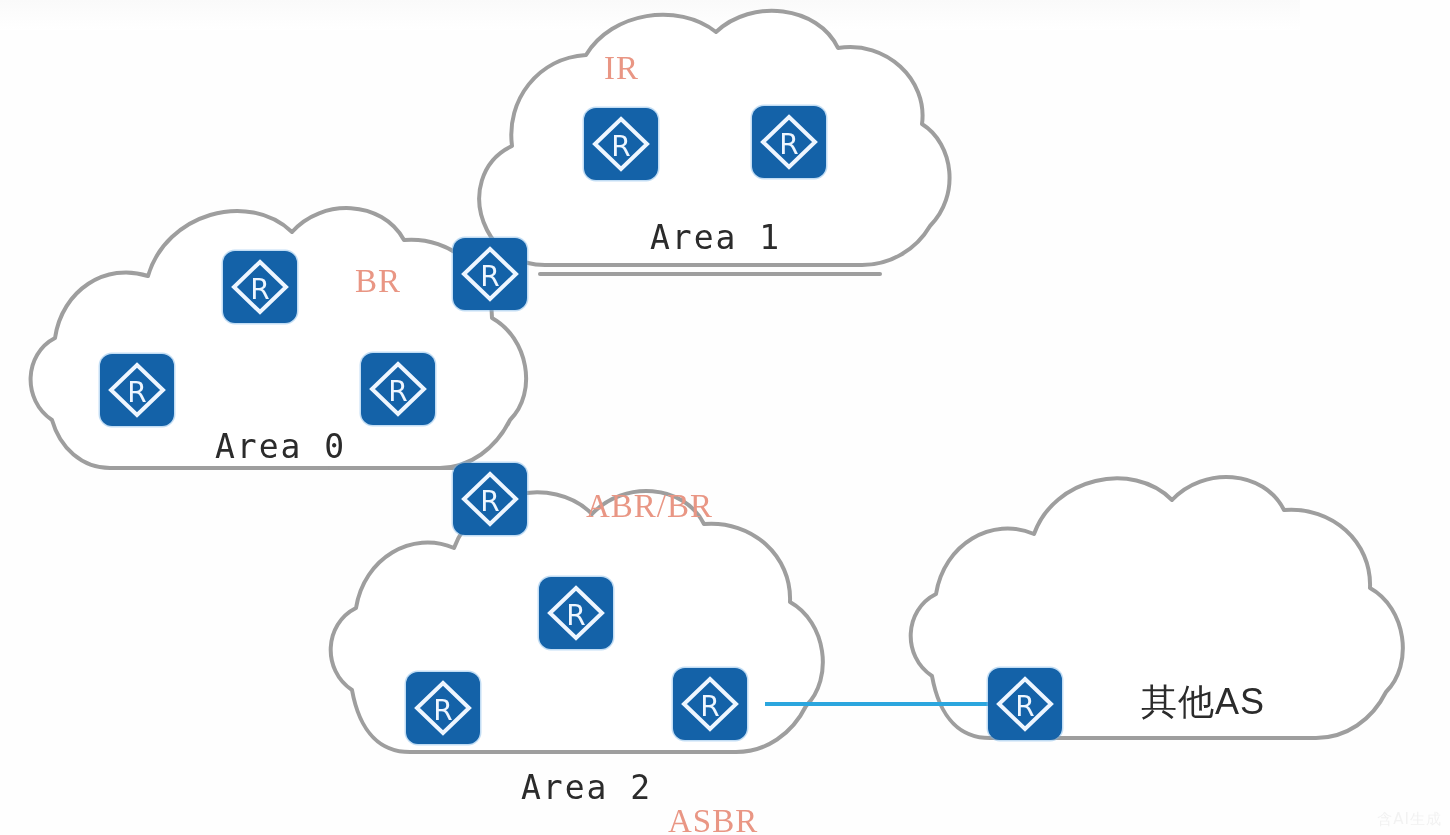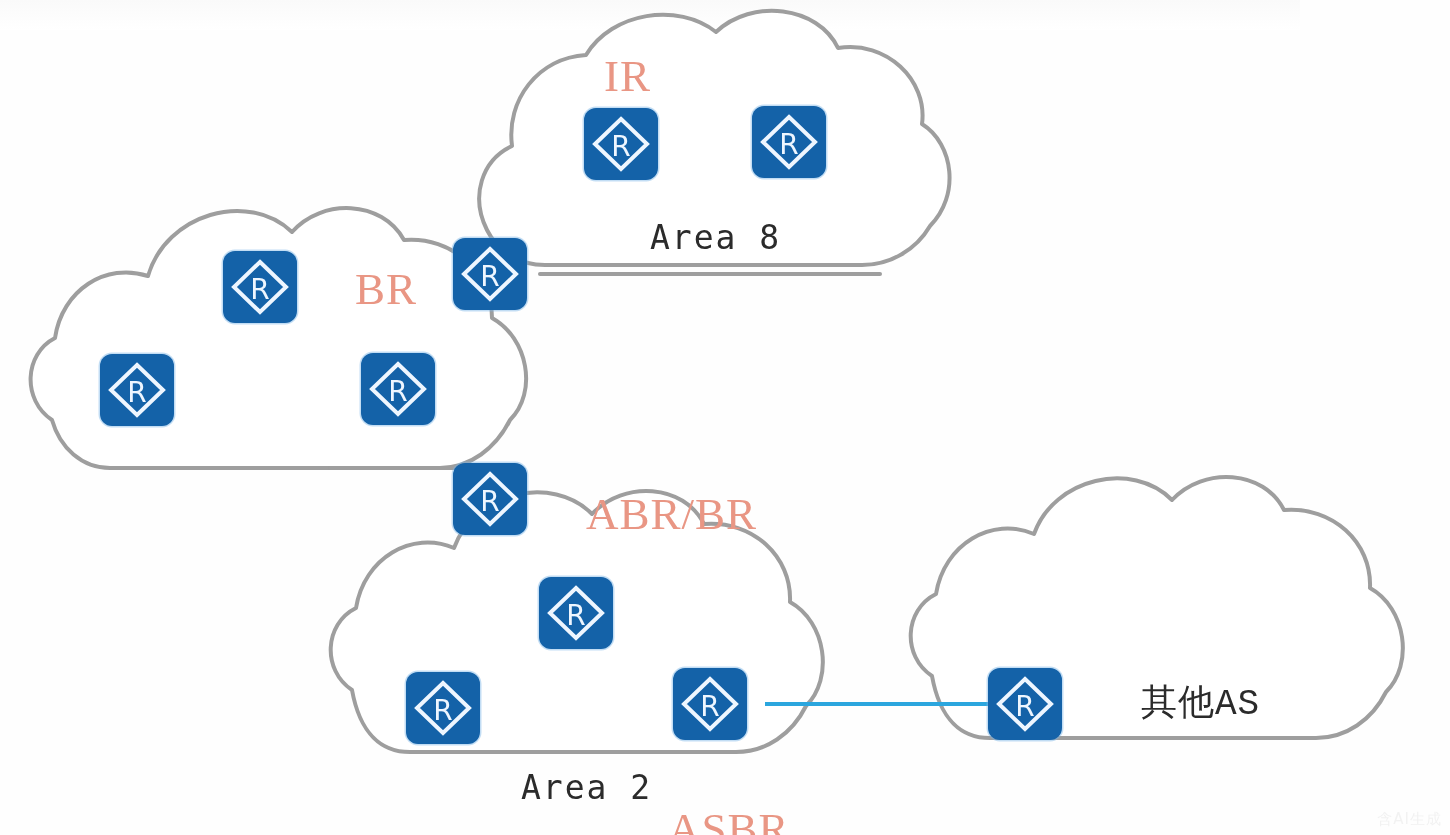--- a/index.html
+++ b/index.html
@@ -46,28 +46,28 @@
     position:absolute;
     font-family:"DejaVu Sans Mono", monospace;
     font-size:33px;
     letter-spacing:2px;
     color:#2b2b2b;
     white-space:nowrap;
   }
   .role-label{
     position:absolute;
     font-family:"Liberation Serif", serif;
-    font-size:45px;
+    font-size:33px;
     color:#e99684;
     white-space:nowrap;
     letter-spacing:1px;
   }
   .as-label{
     position:absolute;
-    font-family:Liberation Mono, monospace;
+    font-family:Liberation Sans, sans-serif;
     font-size:36px;
     color:#2b2b2b;
     white-space:nowrap;
     letter-spacing:1px;
   }
   .watermark{
     position:absolute;
     right:8px;bottom:6px;
     font-family:"DejaVu Sans", sans-serif;
     font-size:15px;
@@ -211,20 +211,21 @@
       <polygon points="37,11 63,36 37,61 11,36" fill="none" stroke="#eef6ff" stroke-width="4"></polygon>
       <text x="37" y="48" text-anchor="middle" font-family="DejaVu Sans, sans-serif" font-size="28" fill="#eef6ff">R</text>
     </svg>
   </div>
 
   <div class="role-label" style="left:604px;top:50px;">IR</div>
   <div class="role-label" style="left:355px;top:263px;text-align:right;">BR</div>
   <div class="role-label" style="left:586px;top:488px;">ABR/BR</div>
   <div class="role-label" style="left:668px;top:803px;">ASBR</div>
 
-  <div class="area-label" style="left:650px;top:218px;">Area 8</div>
+  <div class="area-label" style="left:650px;top:218px;">Area 1</div>
+  <div class="area-label" style="left:215px;top:427px;">Area 0</div>
   <div class="area-label" style="left:521px;top:768px;">Area 2</div>
 
   <div class="as-label" style="left:1141px;top:678px;">其他AS</div>
 
   <div class="watermark">含AI生成</div>
 
 </div>
 
 </body></html>

